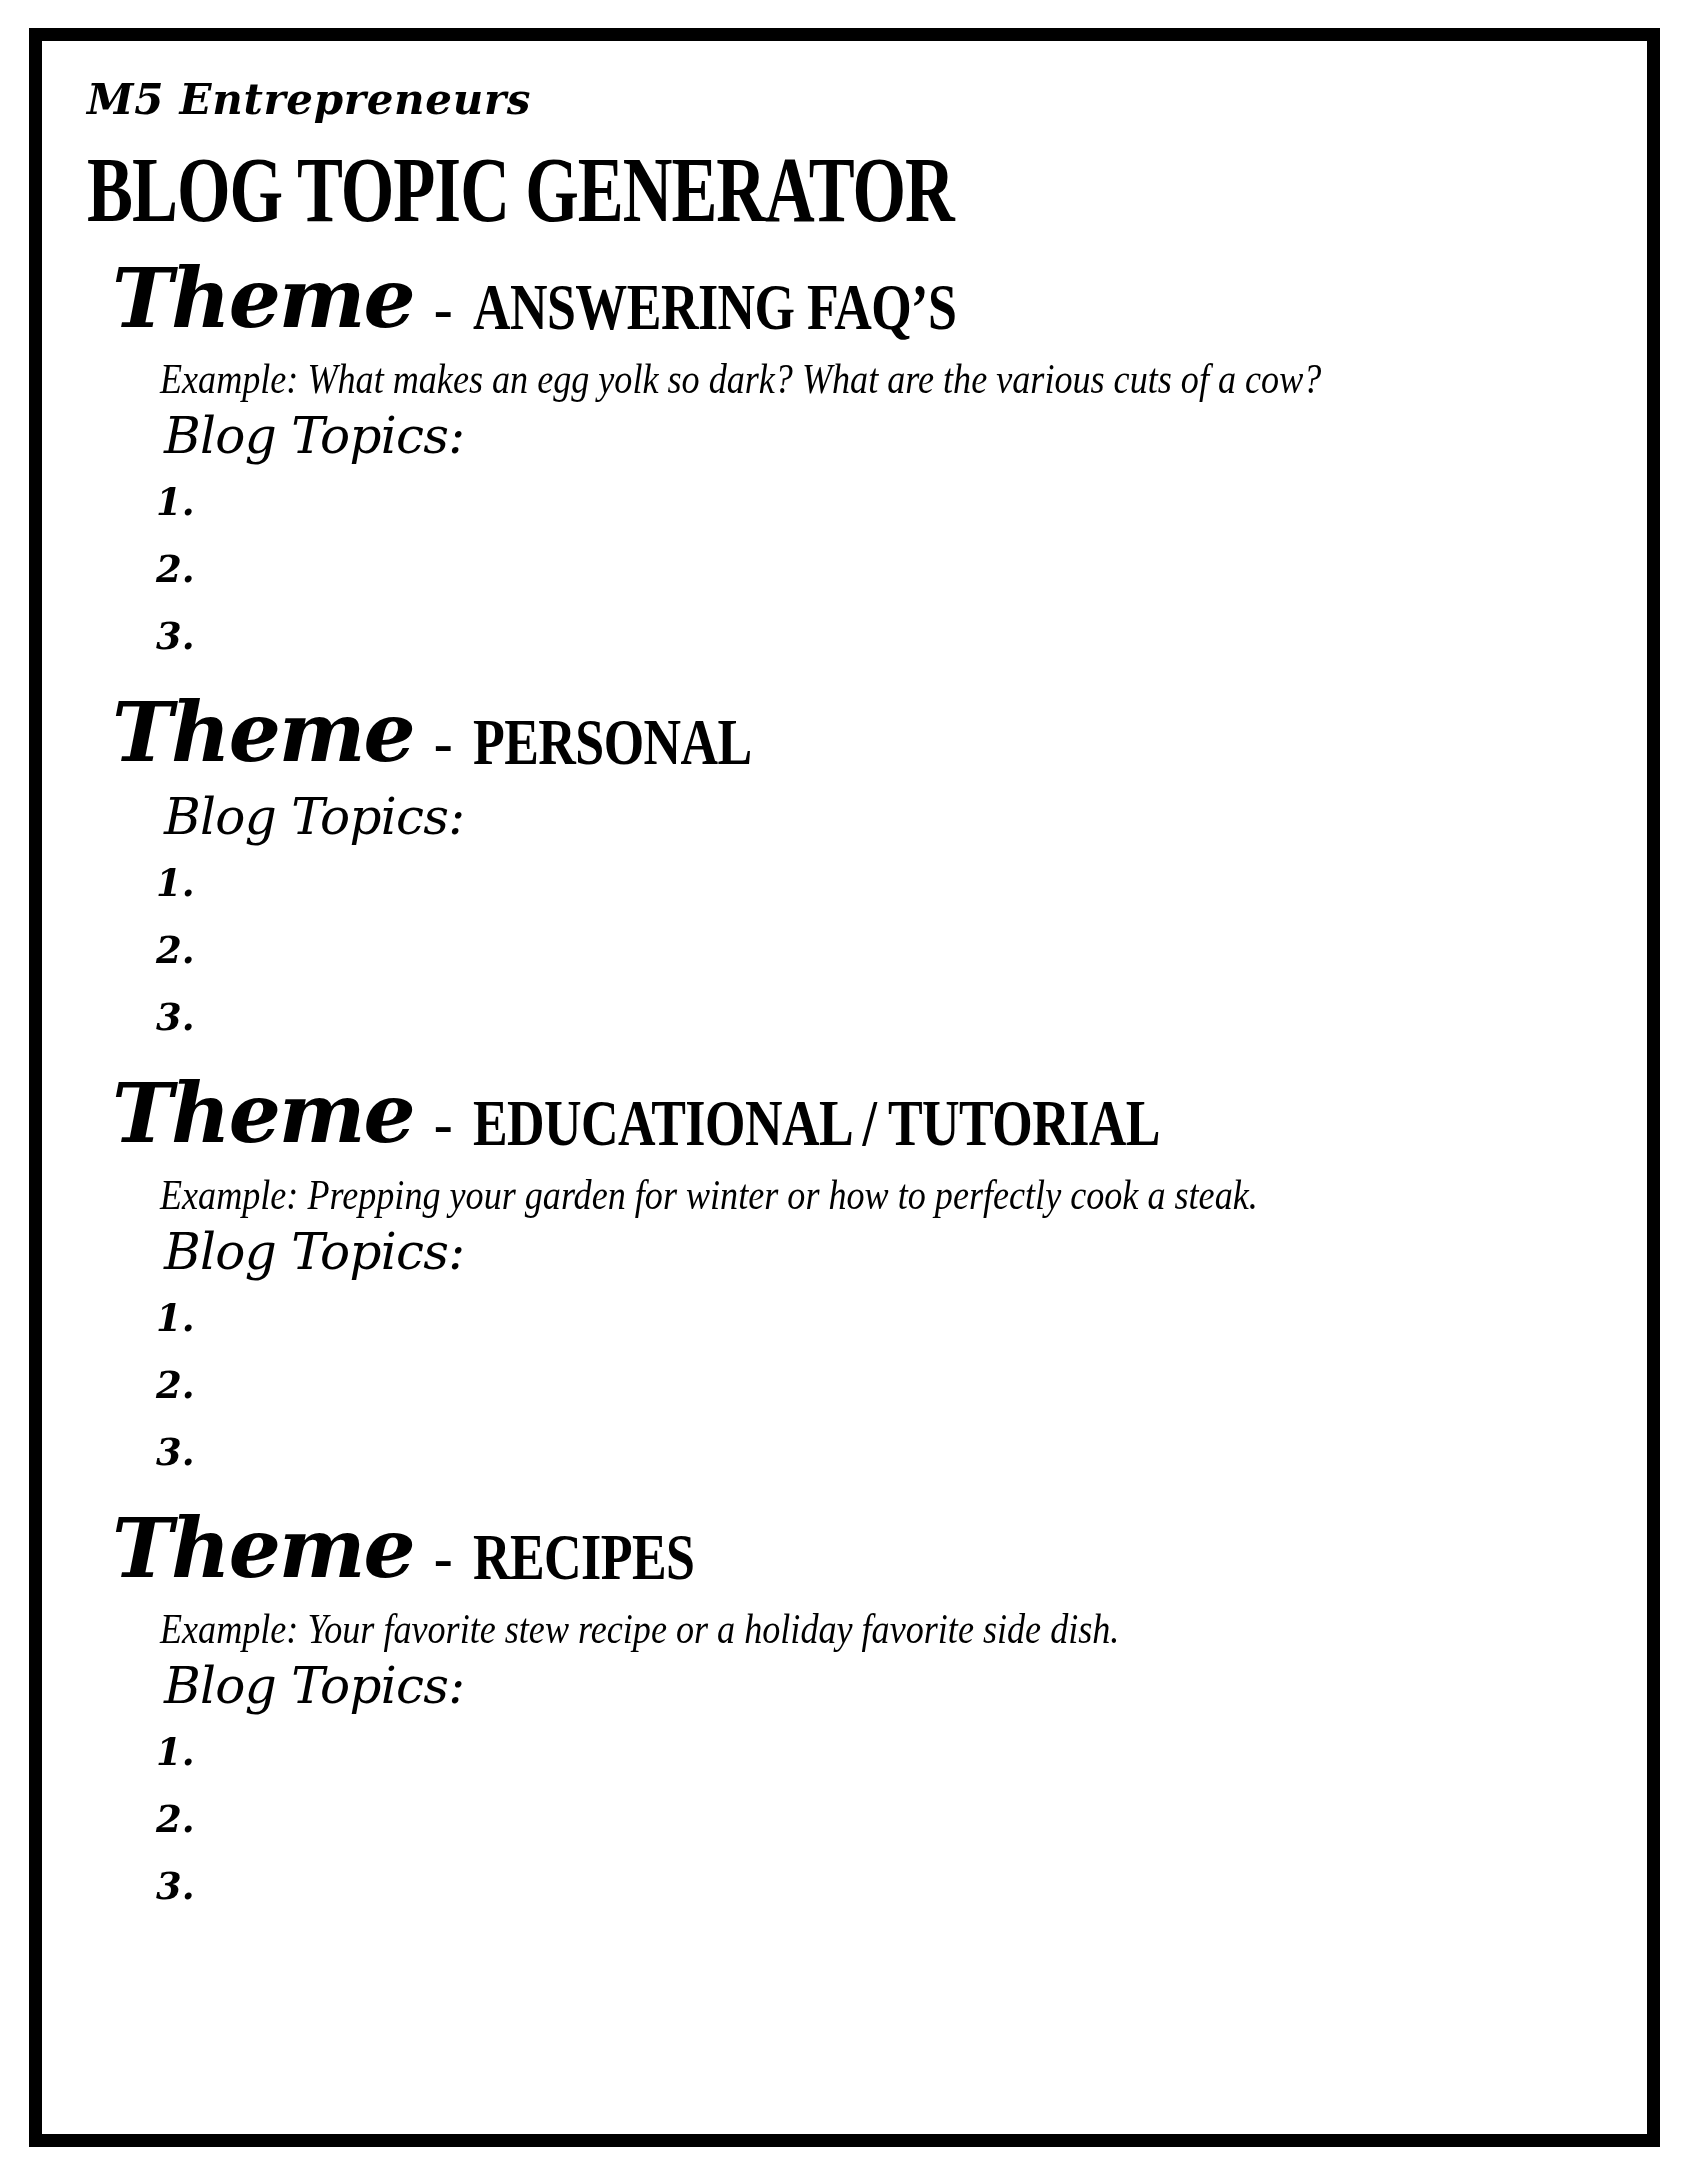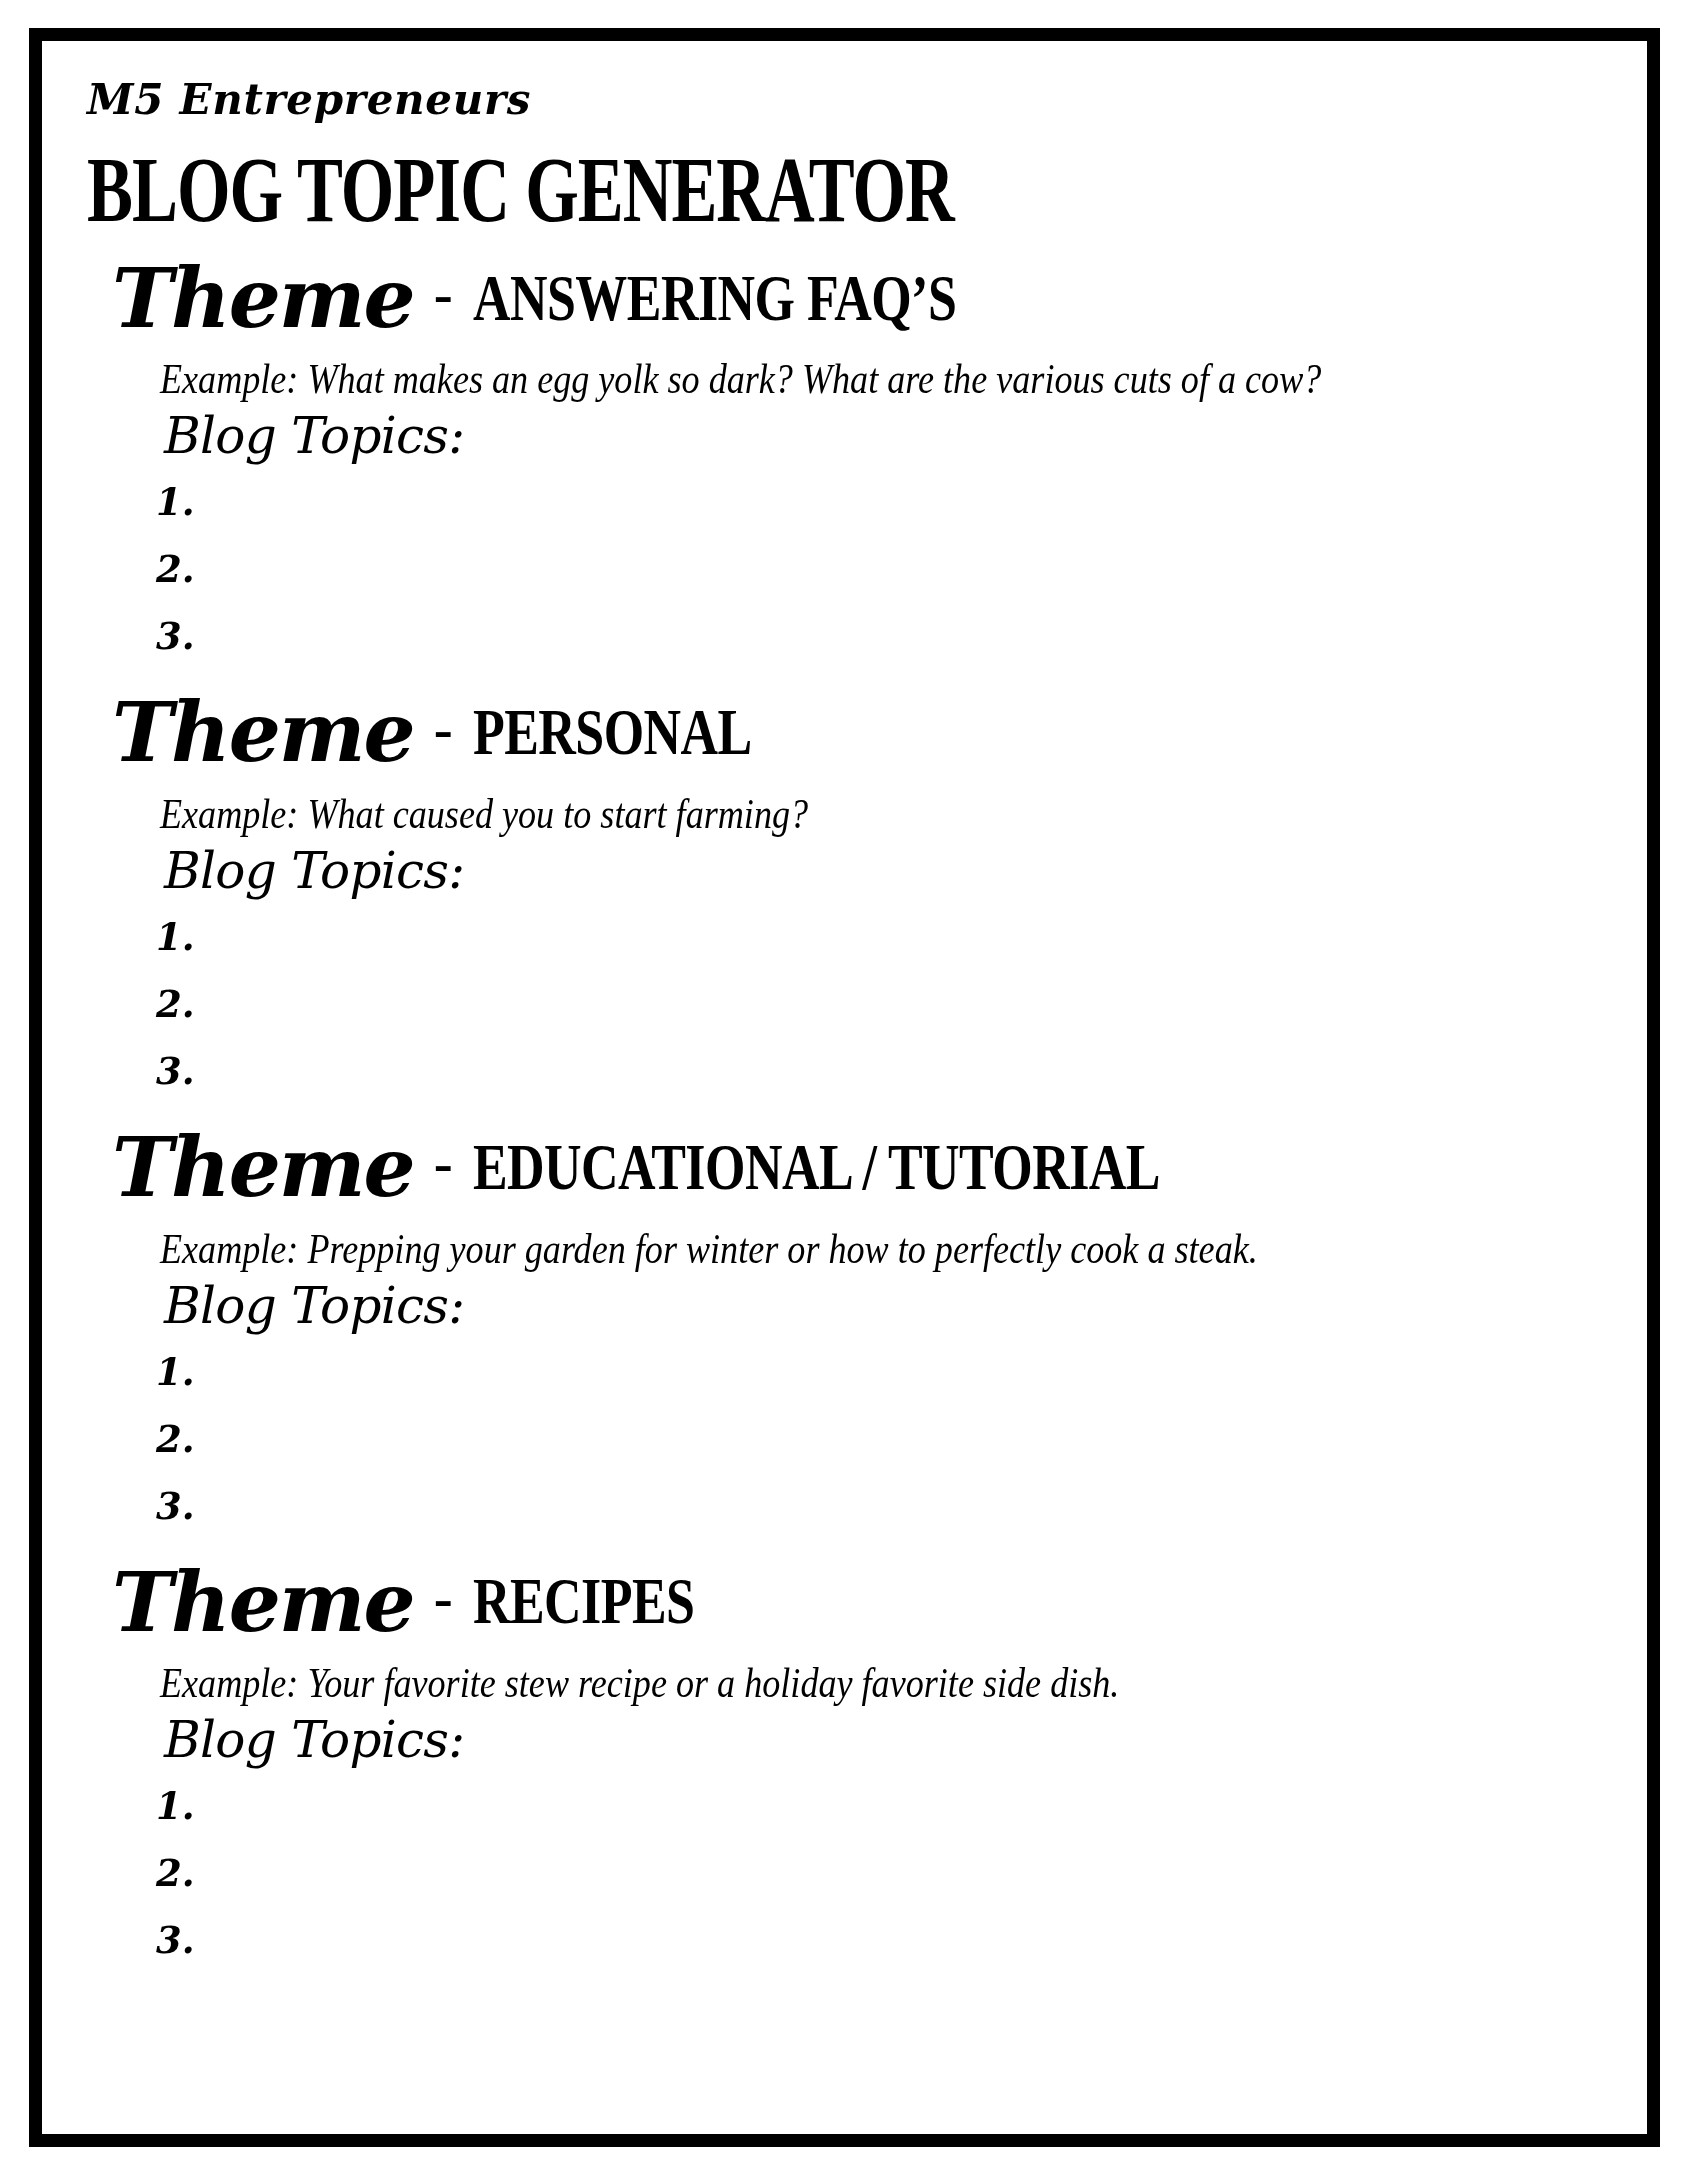--- a/index.html
+++ b/index.html
@@ -55,21 +55,21 @@
     transform-origin: left center;
   }
   .theme-section {
     margin-top: 28px;
   }
   .theme-section.first {
     margin-top: 14.6px;
   }
   .theme-row {
     display: flex;
-    align-items: center;
+    align-items: flex-end;
     gap: 20px;
     margin-left: 25px;
     line-height: 1.15;
   }
   .theme-script {
     font-family: "DejaVu Serif", serif;
     font-style: italic;
     font-weight: bold;
     font-size: 82px;
     letter-spacing: -2px;
@@ -155,23 +155,20 @@
         <li>3.</li>
       </ol>
     </section>
 
     <section class="theme-section">
       <div class="theme-row">
         <span class="theme-script">Theme</span>
         <span class="dash">-</span>
         <span class="theme-name">PERSONAL</span>
       </div>
-      <div class="example-wrap">
-        <span class="example">Example: What caused you to start farming?</span>
-      </div>
       <div class="blog-topics">Blog Topics:</div>
       <ol class="topic-list">
         <li>1.</li>
         <li>2.</li>
         <li>3.</li>
       </ol>
     </section>
 
     <section class="theme-section">
       <div class="theme-row">

